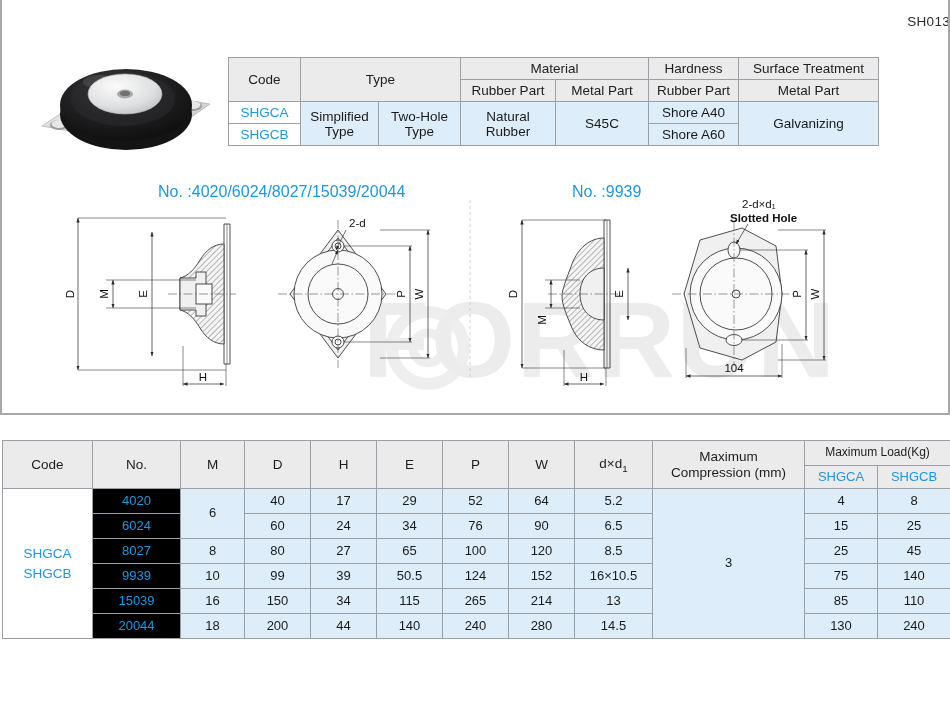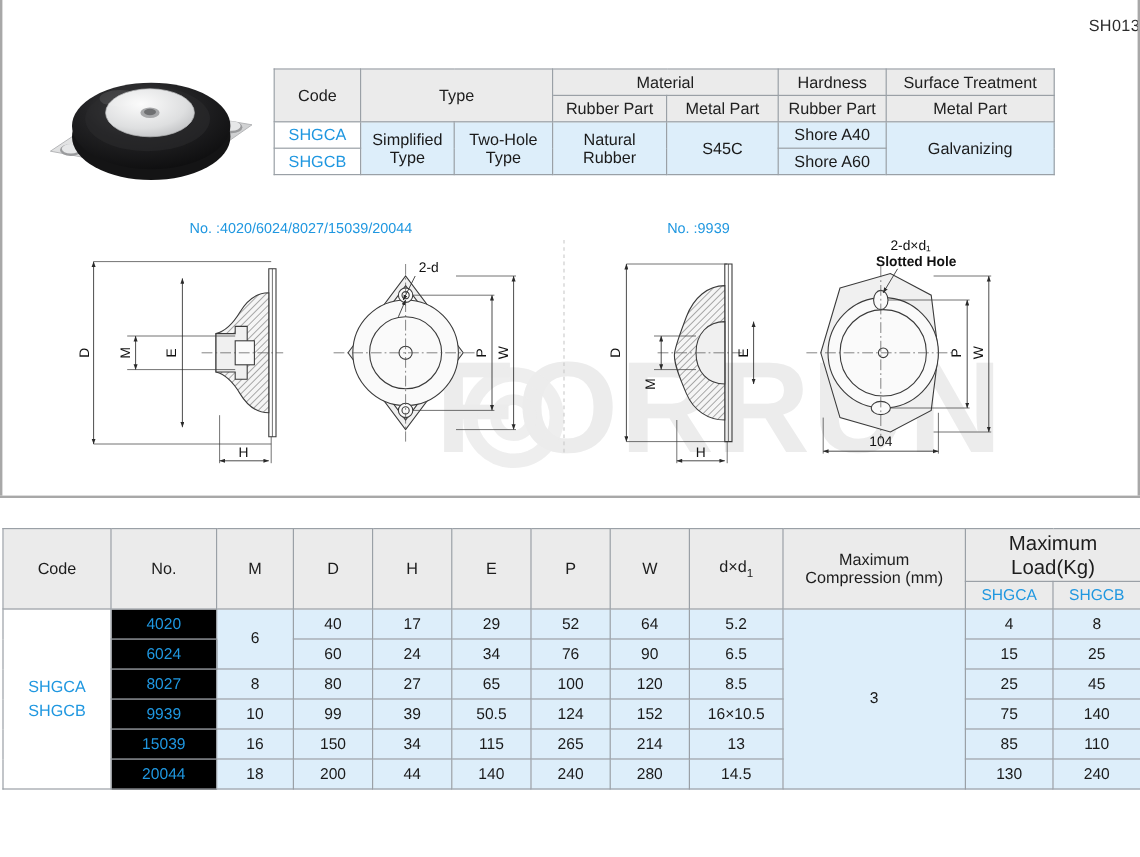--- a/index.html
+++ b/index.html
@@ -50,25 +50,25 @@
   }
 
   
   .draw-area {
     position: absolute; left: 0; top: 172px;
     width: 950px; height: 228px;
   }
   .draw-svg { display: block; }
   .no-label {
     position: absolute;
-    color: #1f97e0; font-size: 12px;
+    color: #1f97e0; font-size: 16px;
     white-space: nowrap;
   }
   #no-label-left { left: 158px; top: 11px; }
-  #no-label-right { left: 556px; top: 11px; }
+  #no-label-right { left: 572px; top: 11px; }
 
   .divider-top {
     position: absolute; left: 0; top: 413px;
     width: 950px; height: 0;
     border-top: 2px solid #a8a8a8;
   }
   .divider-vert {
     position: absolute; left: 0; top: 0;
     width: 0; height: 413px;
     border-left: 2px solid #a8a8a8;
@@ -94,21 +94,21 @@
   .main-table td.hd {
     background: #ebebeb; color: #1d1d1d;
     height: 40px; font-size: 13.5px;
   }
   .main-table td.hd2 {
     background: #ebebeb; color: #1f97e0;
     height: 18px; font-size: 13px;
   }
   .main-table td.hdtop {
     background: #ebebeb; color: #1d1d1d;
-    height: 20px; font-size: 17px;
+    height: 20px; font-size: 12px;
   }
   .main-table td.white { background: #000000; }
   .main-table td.blue-txt { color: #1f97e0; }
   .main-table td.codeblock {
     background: #ffffff; color: #1f97e0;
     font-size: 13.5px; line-height: 1.42;
   }
   .sub { font-size: 0.72em; vertical-align: sub; }
 
   

